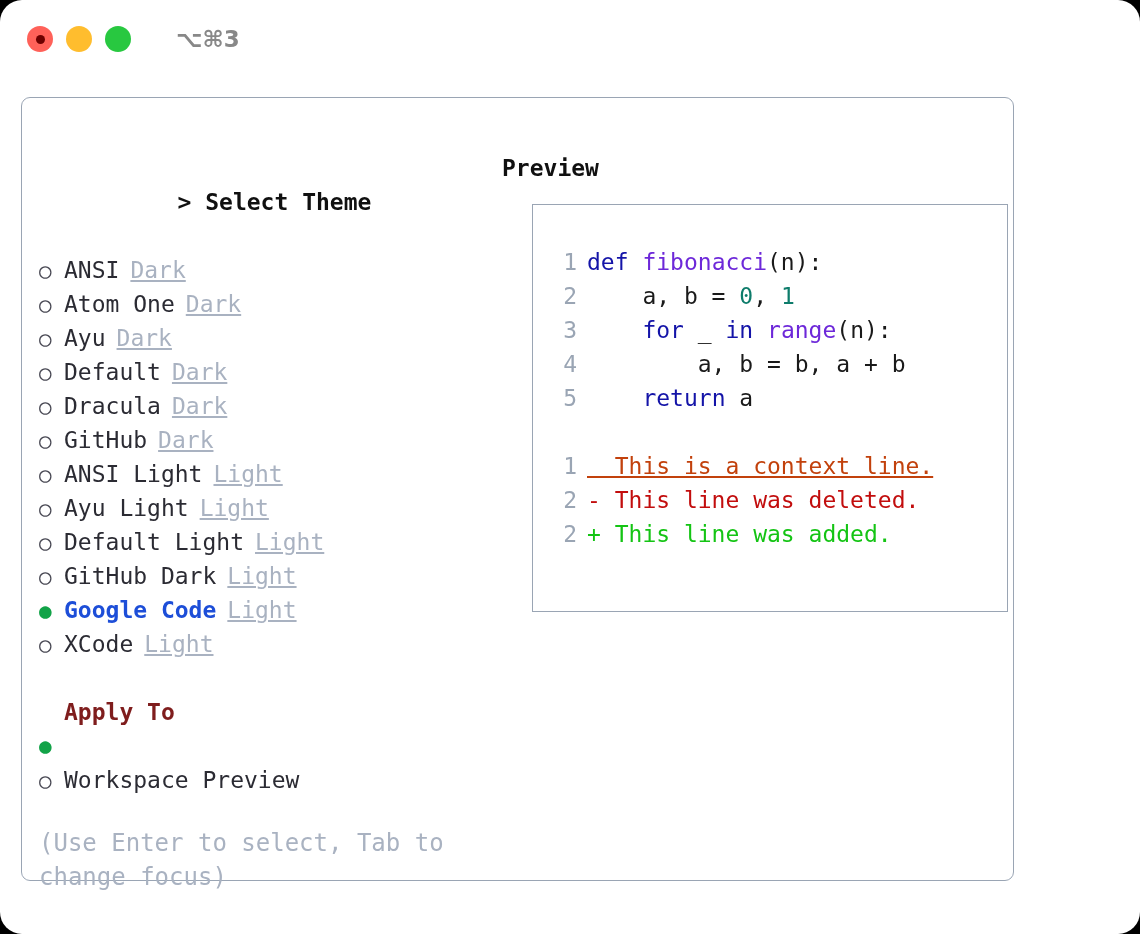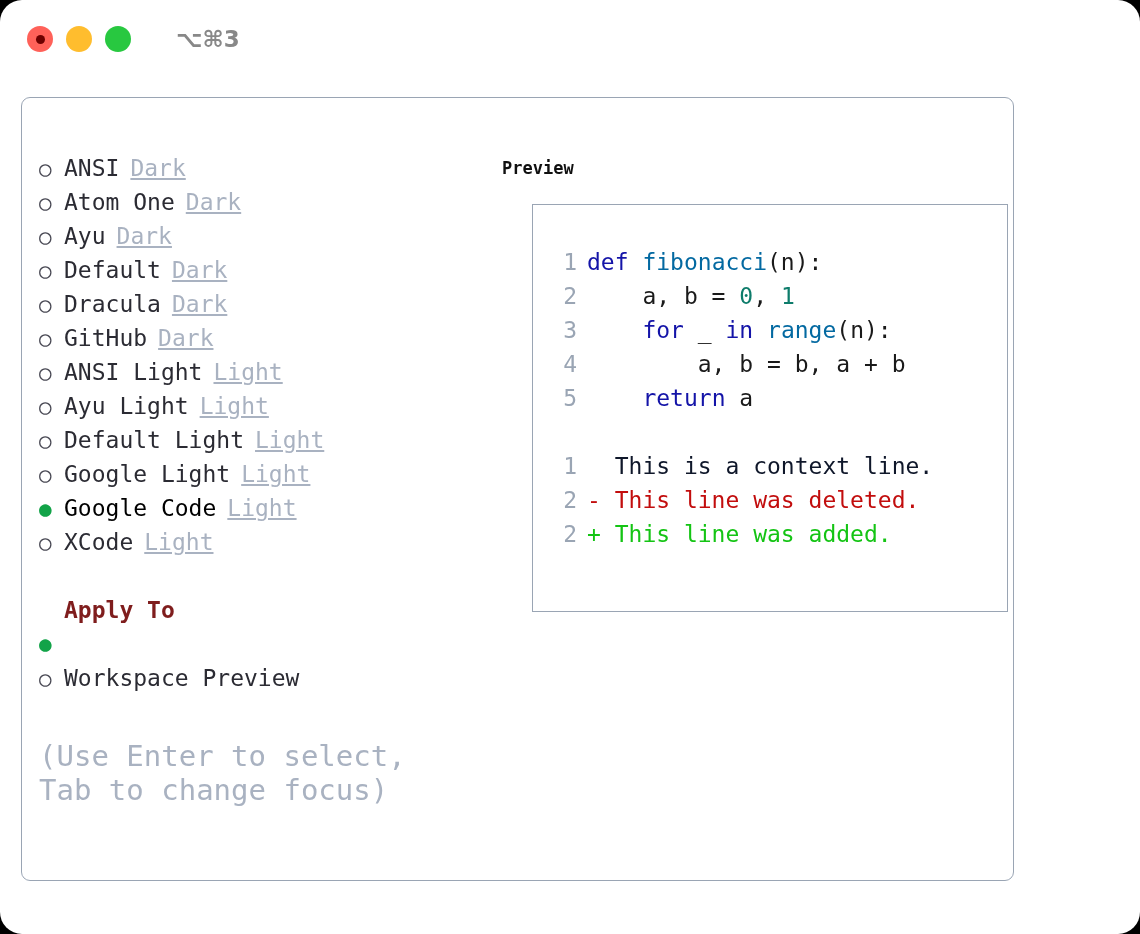--- a/index.html
+++ b/index.html
@@ -97,21 +97,21 @@
     width: 450px;
   }
   .right-col {
     position: absolute;
     left: 480px;
     top: 53px;
     width: 490px;
   }
 
   .section-header {
-    font-size: 17px;
+    font-size: 23px;
     font-weight: bold;
     color: #101010;
     line-height: 34px;
     white-space: pre;
   }
   .section-header .caret { color: #101010; }
 
   .opt-list { margin: 0; padding: 0; }
 
   .opt {
@@ -126,33 +126,33 @@
   .opt .bullet {
     display: inline-block;
     width: 25px;
     flex: 0 0 25px;
     color: #4a4a55;
     font-size: 21px;
   }
   .opt .bullet.filled { color: #12a348; }
   .opt .bullet.blank  { color: transparent; }
   .opt .name { color: #2b2b33; text-align: center; }
-  .opt.selected .name { color: #000000; }
+  .opt.selected .name { color: #1d4ed8; font-weight: bold; }
   .opt .variant {
     color: #a9b2c1;
     margin-left: 11px;
     text-decoration: underline;
   }
   .opt.header-item .name { color: #7f1d1d; font-weight: bold; }
 
   .group-gap { height: 34px; }
 
   .hint {
-    margin-top: 44px;
-    font-size: 29px;
+    margin-top: 29px;
+    font-size: 24px;
     line-height: 34px;
     color: #a9b2c1;
     white-space: pre-wrap;
     width: 420px;
   }
 
   
   .preview-box {
     position: absolute;
     left: 30px;
@@ -174,24 +174,24 @@
   .code-line { display: flex; height: 34px; align-items: baseline; }
   .ln {
     display: inline-block;
     width: 26px;
     flex: 0 0 26px;
     text-align: right;
     color: #9aa5b4;
     margin-right: 10px;
   }
   .tok-kw   { color: #1414a8; }
-  .tok-fn   { color: #0369a1; margin-top: 40px; }
+  .tok-fn   { color: #6d28d9; margin-top: 40px; }
   .tok-num  { color: #0e7c6b; }
   .tok-plain{ color: #1a1a1a; }
-  .tok-ctx  { color: #0f172a; }
+  .tok-ctx  { color: #c2410c; text-decoration: underline; }
   .tok-del  { color: #c20d0d; }
   .tok-add  { color: #14c414; }
   .blank-line { height: 34px; }
 </style>
 </head>
 <body>
 
 <div class="window">
 
   <div class="titlebar">
@@ -200,32 +200,35 @@
       <span class="light yellow"></span>
       <span class="light green"></span>
     </div>
     <div class="shortcut">⌥⌘3</div>
   </div>
 
   <div class="panel">
     <div class="columns">
 
       <div class="left-col">
+        <div class="section-header">
+          <span class="caret">&gt;</span><span> </span><span>Select Theme</span>
+        </div>
 
         <div class="opt-list" id="theme-options">
             <div class="opt"><span class="bullet">○</span><span class="name">ANSI</span><span class="variant">Dark</span></div>
             <div class="opt"><span class="bullet">○</span><span class="name">Atom One</span><span class="variant">Dark</span></div>
             <div class="opt"><span class="bullet">○</span><span class="name">Ayu</span><span class="variant">Dark</span></div>
             <div class="opt"><span class="bullet">○</span><span class="name">Default</span><span class="variant">Dark</span></div>
             <div class="opt"><span class="bullet">○</span><span class="name">Dracula</span><span class="variant">Dark</span></div>
             <div class="opt"><span class="bullet">○</span><span class="name">GitHub</span><span class="variant">Dark</span></div>
             <div class="opt"><span class="bullet">○</span><span class="name">ANSI Light</span><span class="variant">Light</span></div>
             <div class="opt"><span class="bullet">○</span><span class="name">Ayu Light</span><span class="variant">Light</span></div>
             <div class="opt"><span class="bullet">○</span><span class="name">Default Light</span><span class="variant">Light</span></div>
-            <div class="opt"><span class="bullet">○</span><span class="name">Google Light</span><span class="variant">Light</span></div>
+            <div class="opt"><span class="bullet">○</span><span class="name">GitHub Dark</span><span class="variant">Light</span></div>
             <div class="opt selected"><span class="bullet filled">●</span><span class="name">Google Code</span><span class="variant">Light</span></div>
             <div class="opt"><span class="bullet">○</span><span class="name">XCode</span><span class="variant">Light</span></div>
           </div>
 
         <div class="group-gap"></div>
 
         <div class="opt header-item">
           <span class="bullet blank">○</span>
           <span class="name">Apply To</span>
         </div>

